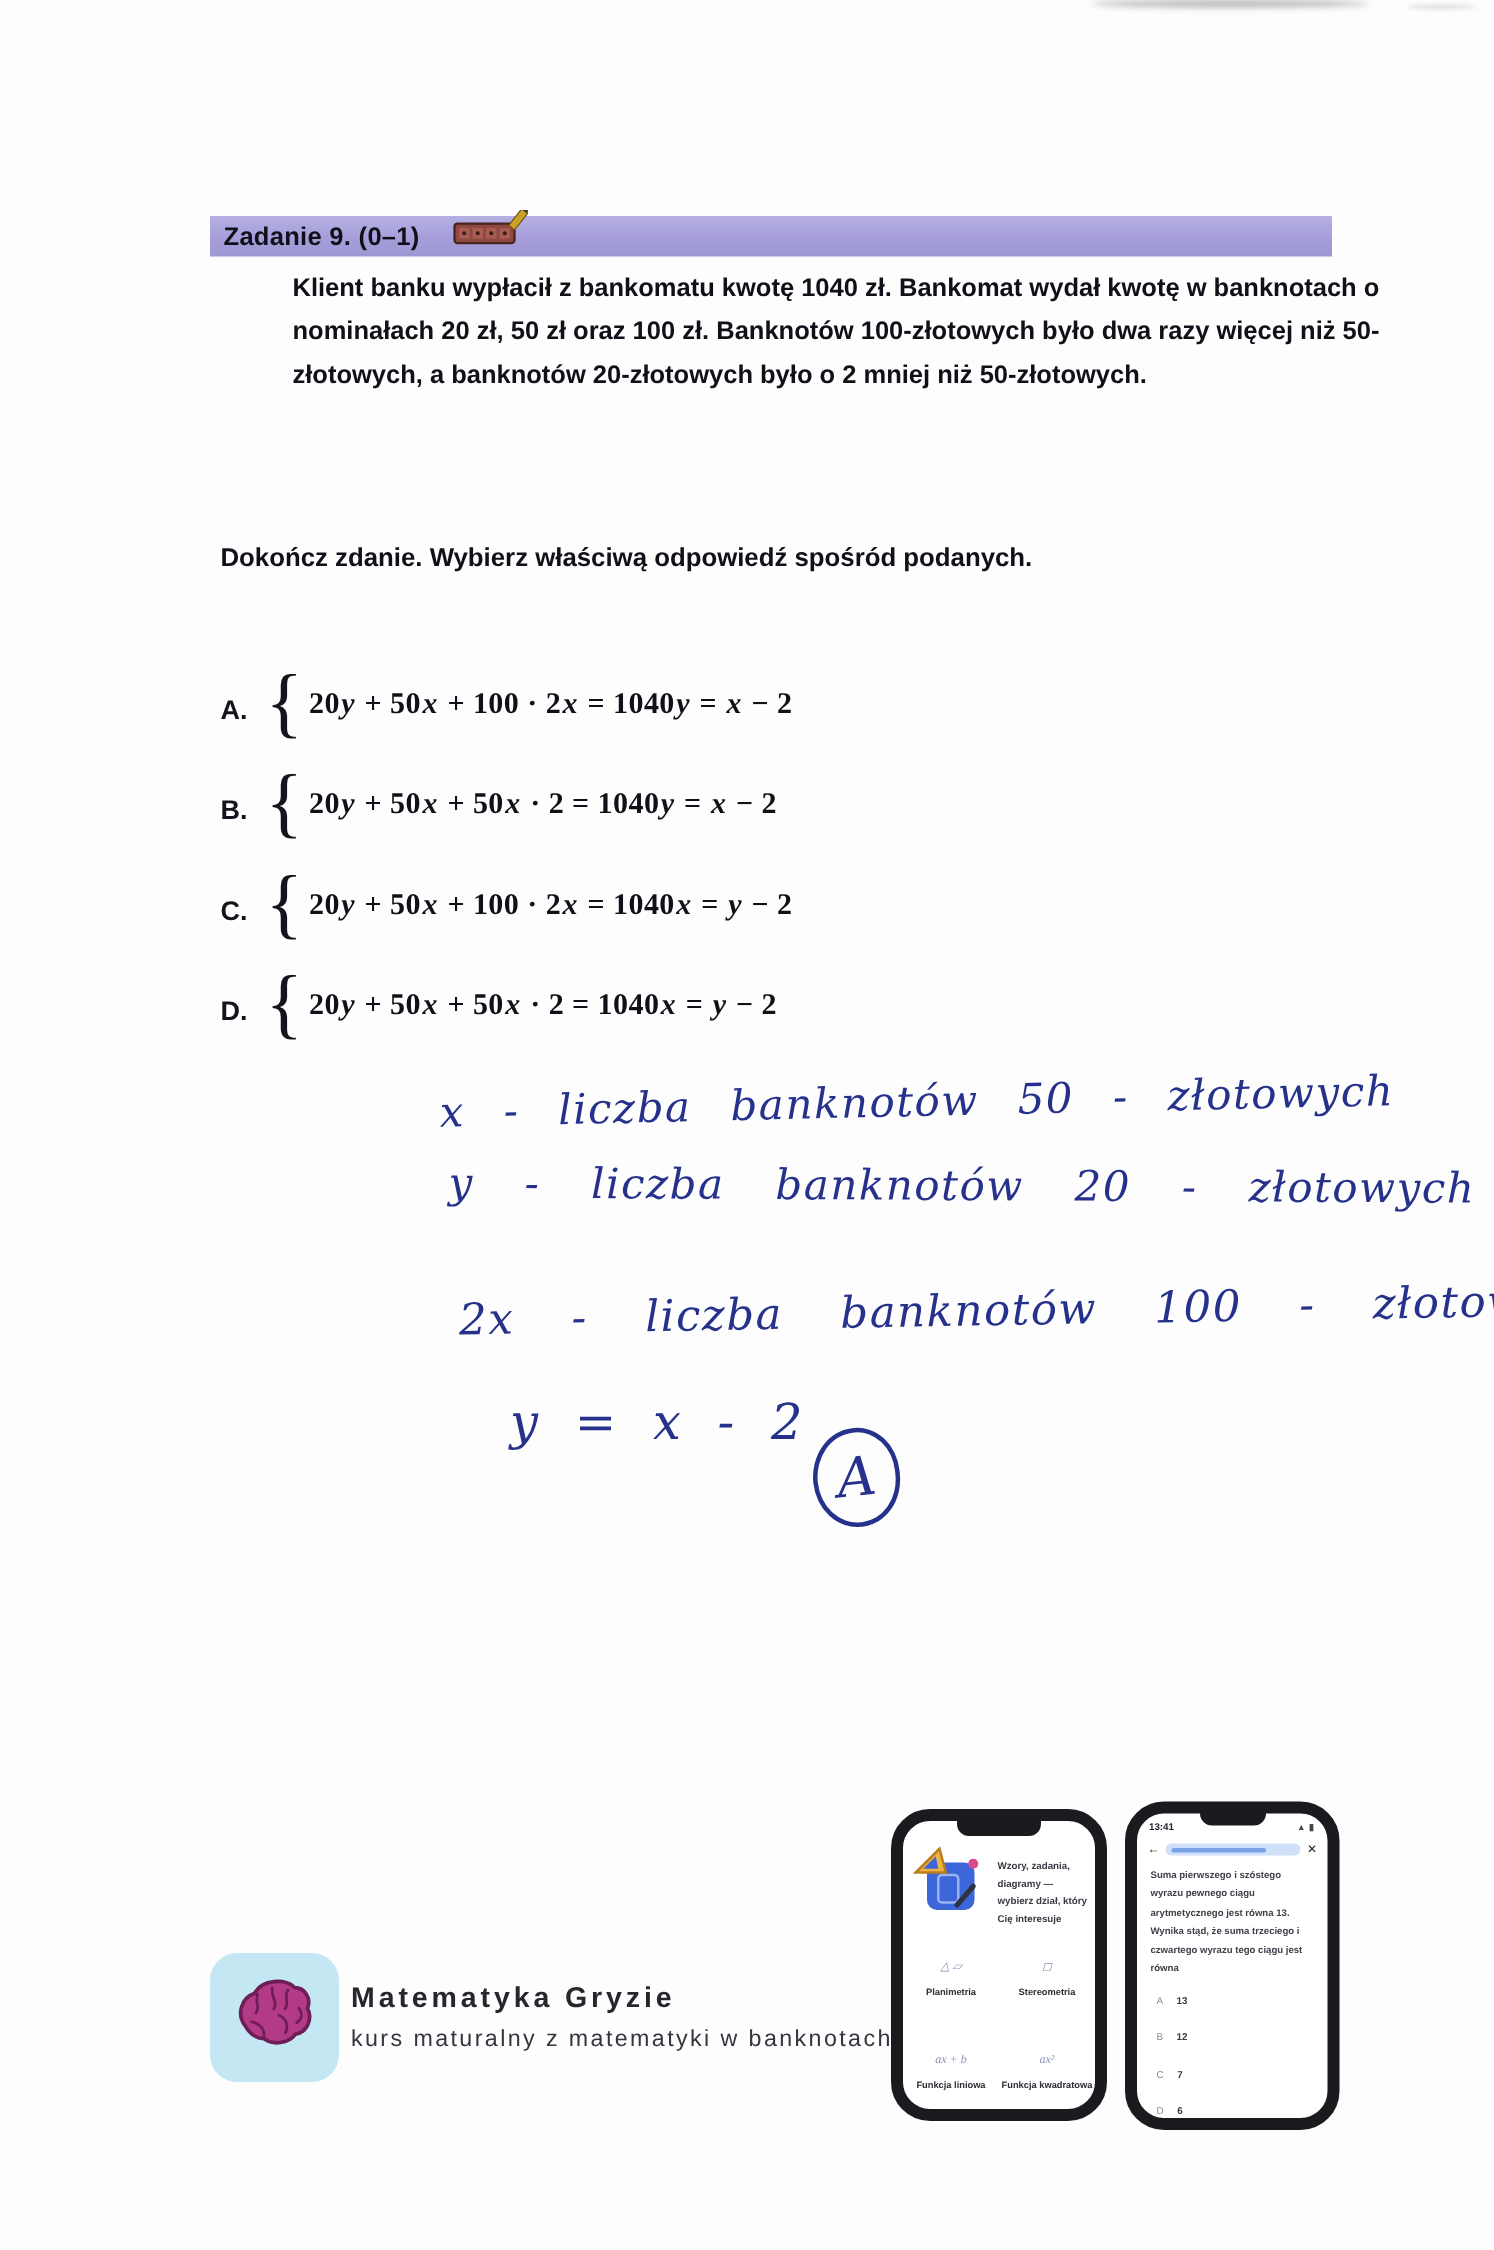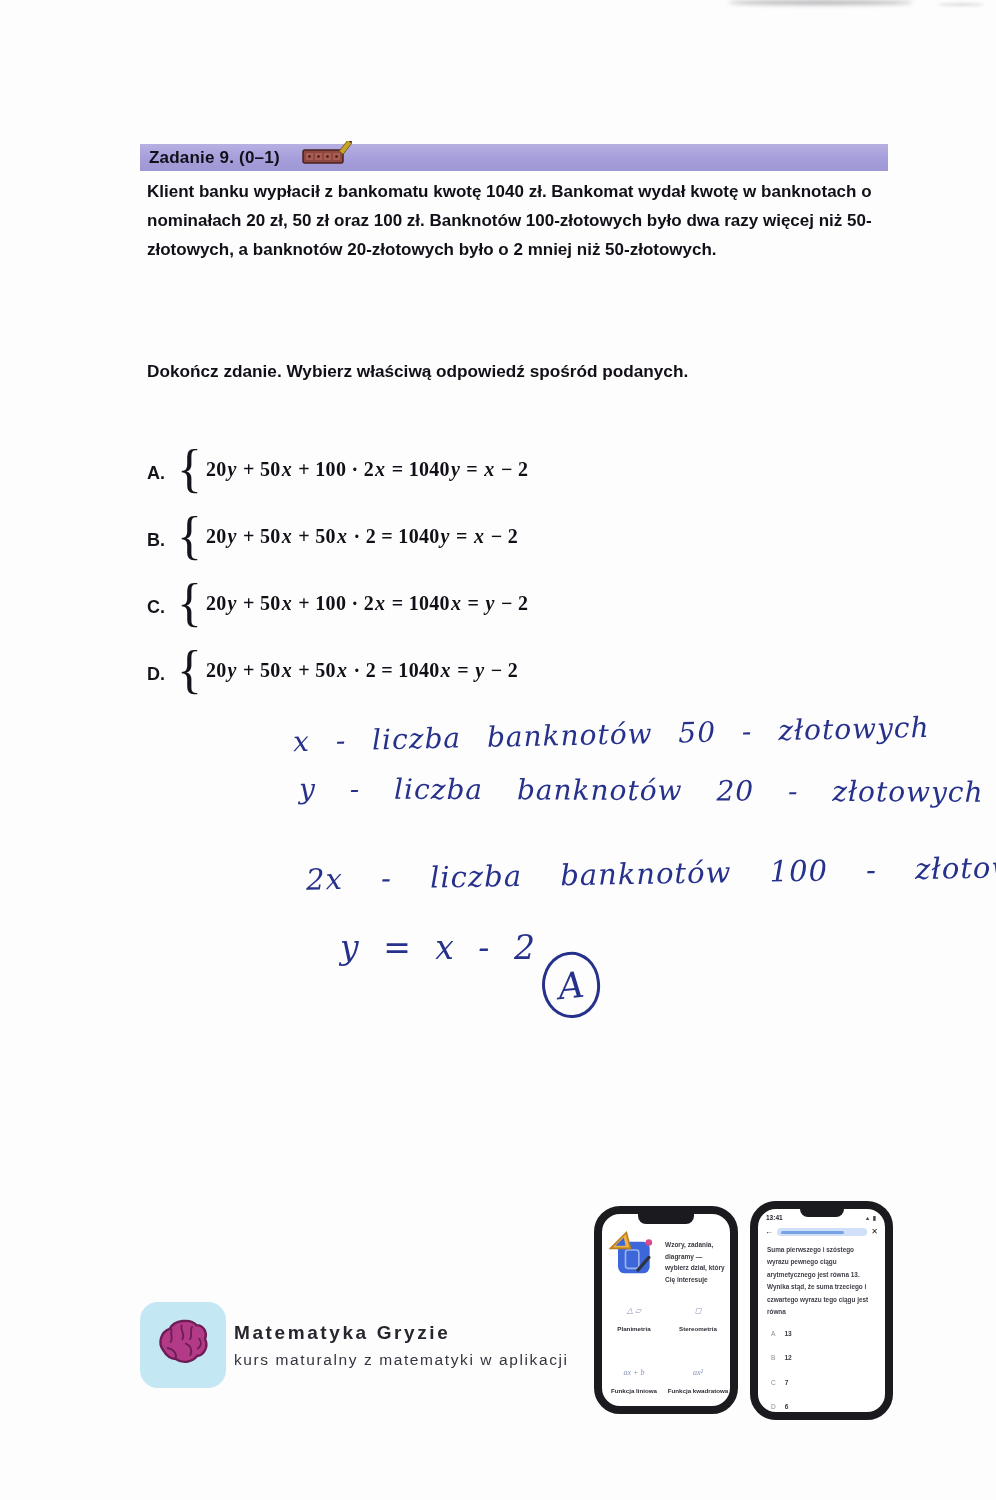--- a/index.html
+++ b/index.html
@@ -28,21 +28,21 @@
     position:absolute;left:140px;top:144px;width:748px;height:27px;
     background:linear-gradient(#b6b0e2,var(--header-bg) 55%,#9d97d4);
     display:flex;align-items:center;padding-left:9px;
   }
   .task-title{font-weight:bold;font-size:17px;color:#101018;letter-spacing:.2px;}
   .ruler-icon{margin-left:22px;position:relative;top:-2px;}
 
   
   .prose{position:absolute;left:147px;width:744px;font-size:17px;
     line-height:1.72;font-weight:600;color:#101018;}
-  .p-problem{top:177px;}
+  .p-problem{top:177px;margin-left:48px;}
   .p-given{top:282px;}
   .p-instruction{top:357px;font-weight:bold;font-size:17.2px;}
   .p-lead{top:398px;}
   .mvar{font-family:"Liberation Serif",serif;font-style:italic;
     font-size:1.08em;margin:0 3px;}
 
   
   .options{position:absolute;left:147px;top:440px;}
   .option{display:flex;align-items:center;margin-bottom:9px;height:58px;}
   .opt-letter{width:30px;font-size:18px;font-weight:bold;color:#14141c;
@@ -185,21 +185,21 @@
 
   <div class="logo">
     <span>
       <svg width="60" height="54" viewBox="0 0 64 58" style="transform:rotate(-8deg)">
         <path d="M10 34c-5-9 0-20 10-22 6-9 24-8 29 0 7 1 11 9 7 16 3 8-3 17-11 17-6 6-17 6-23 0-6-1-10-6-12-11z" fill="#b23a87" stroke="#6e1e55" stroke-width="2.6" stroke-linejoin="round"></path>
         <path d="M22 13c-3 6 1 9-3 13m14-16c-2 7 3 10-1 15m12-12c-4 5 0 9-4 13M15 32c6 2 9 7 7 12m13-14c5 3 6 8 3 13m12-16c2 4 1 8-3 10" fill="none" stroke="#6e1e55" stroke-width="2" stroke-linecap="round"></path>
       </svg>
     </span>
   </div>
   <div class="brand">Matematyka Gryzie</div>
-  <div class="tagline">kurs maturalny z matematyki w aplikacji</div>
+  <div class="tagline">kurs maturalny z matematyki w banknotach</div>
 
   <div class="phone phone-left">
     <div class="notch notch-l"></div>
     <div class="pl-row">
       <span>
         <svg width="50" height="50" viewBox="0 0 60 60">
           <rect x="12" y="14" width="38" height="38" rx="8" fill="#3c66d9"></rect>
           <rect x="21" y="24" width="16" height="22" rx="3" fill="none" stroke="#9ab4f0" stroke-width="2"></rect>
           <polygon points="3,22 22,3 27,22" fill="#f0b243" stroke="#b97f1d" stroke-width="2"></polygon>
           <polygon points="9,19 19,9 21,19" fill="#3c66d9"></polygon>

